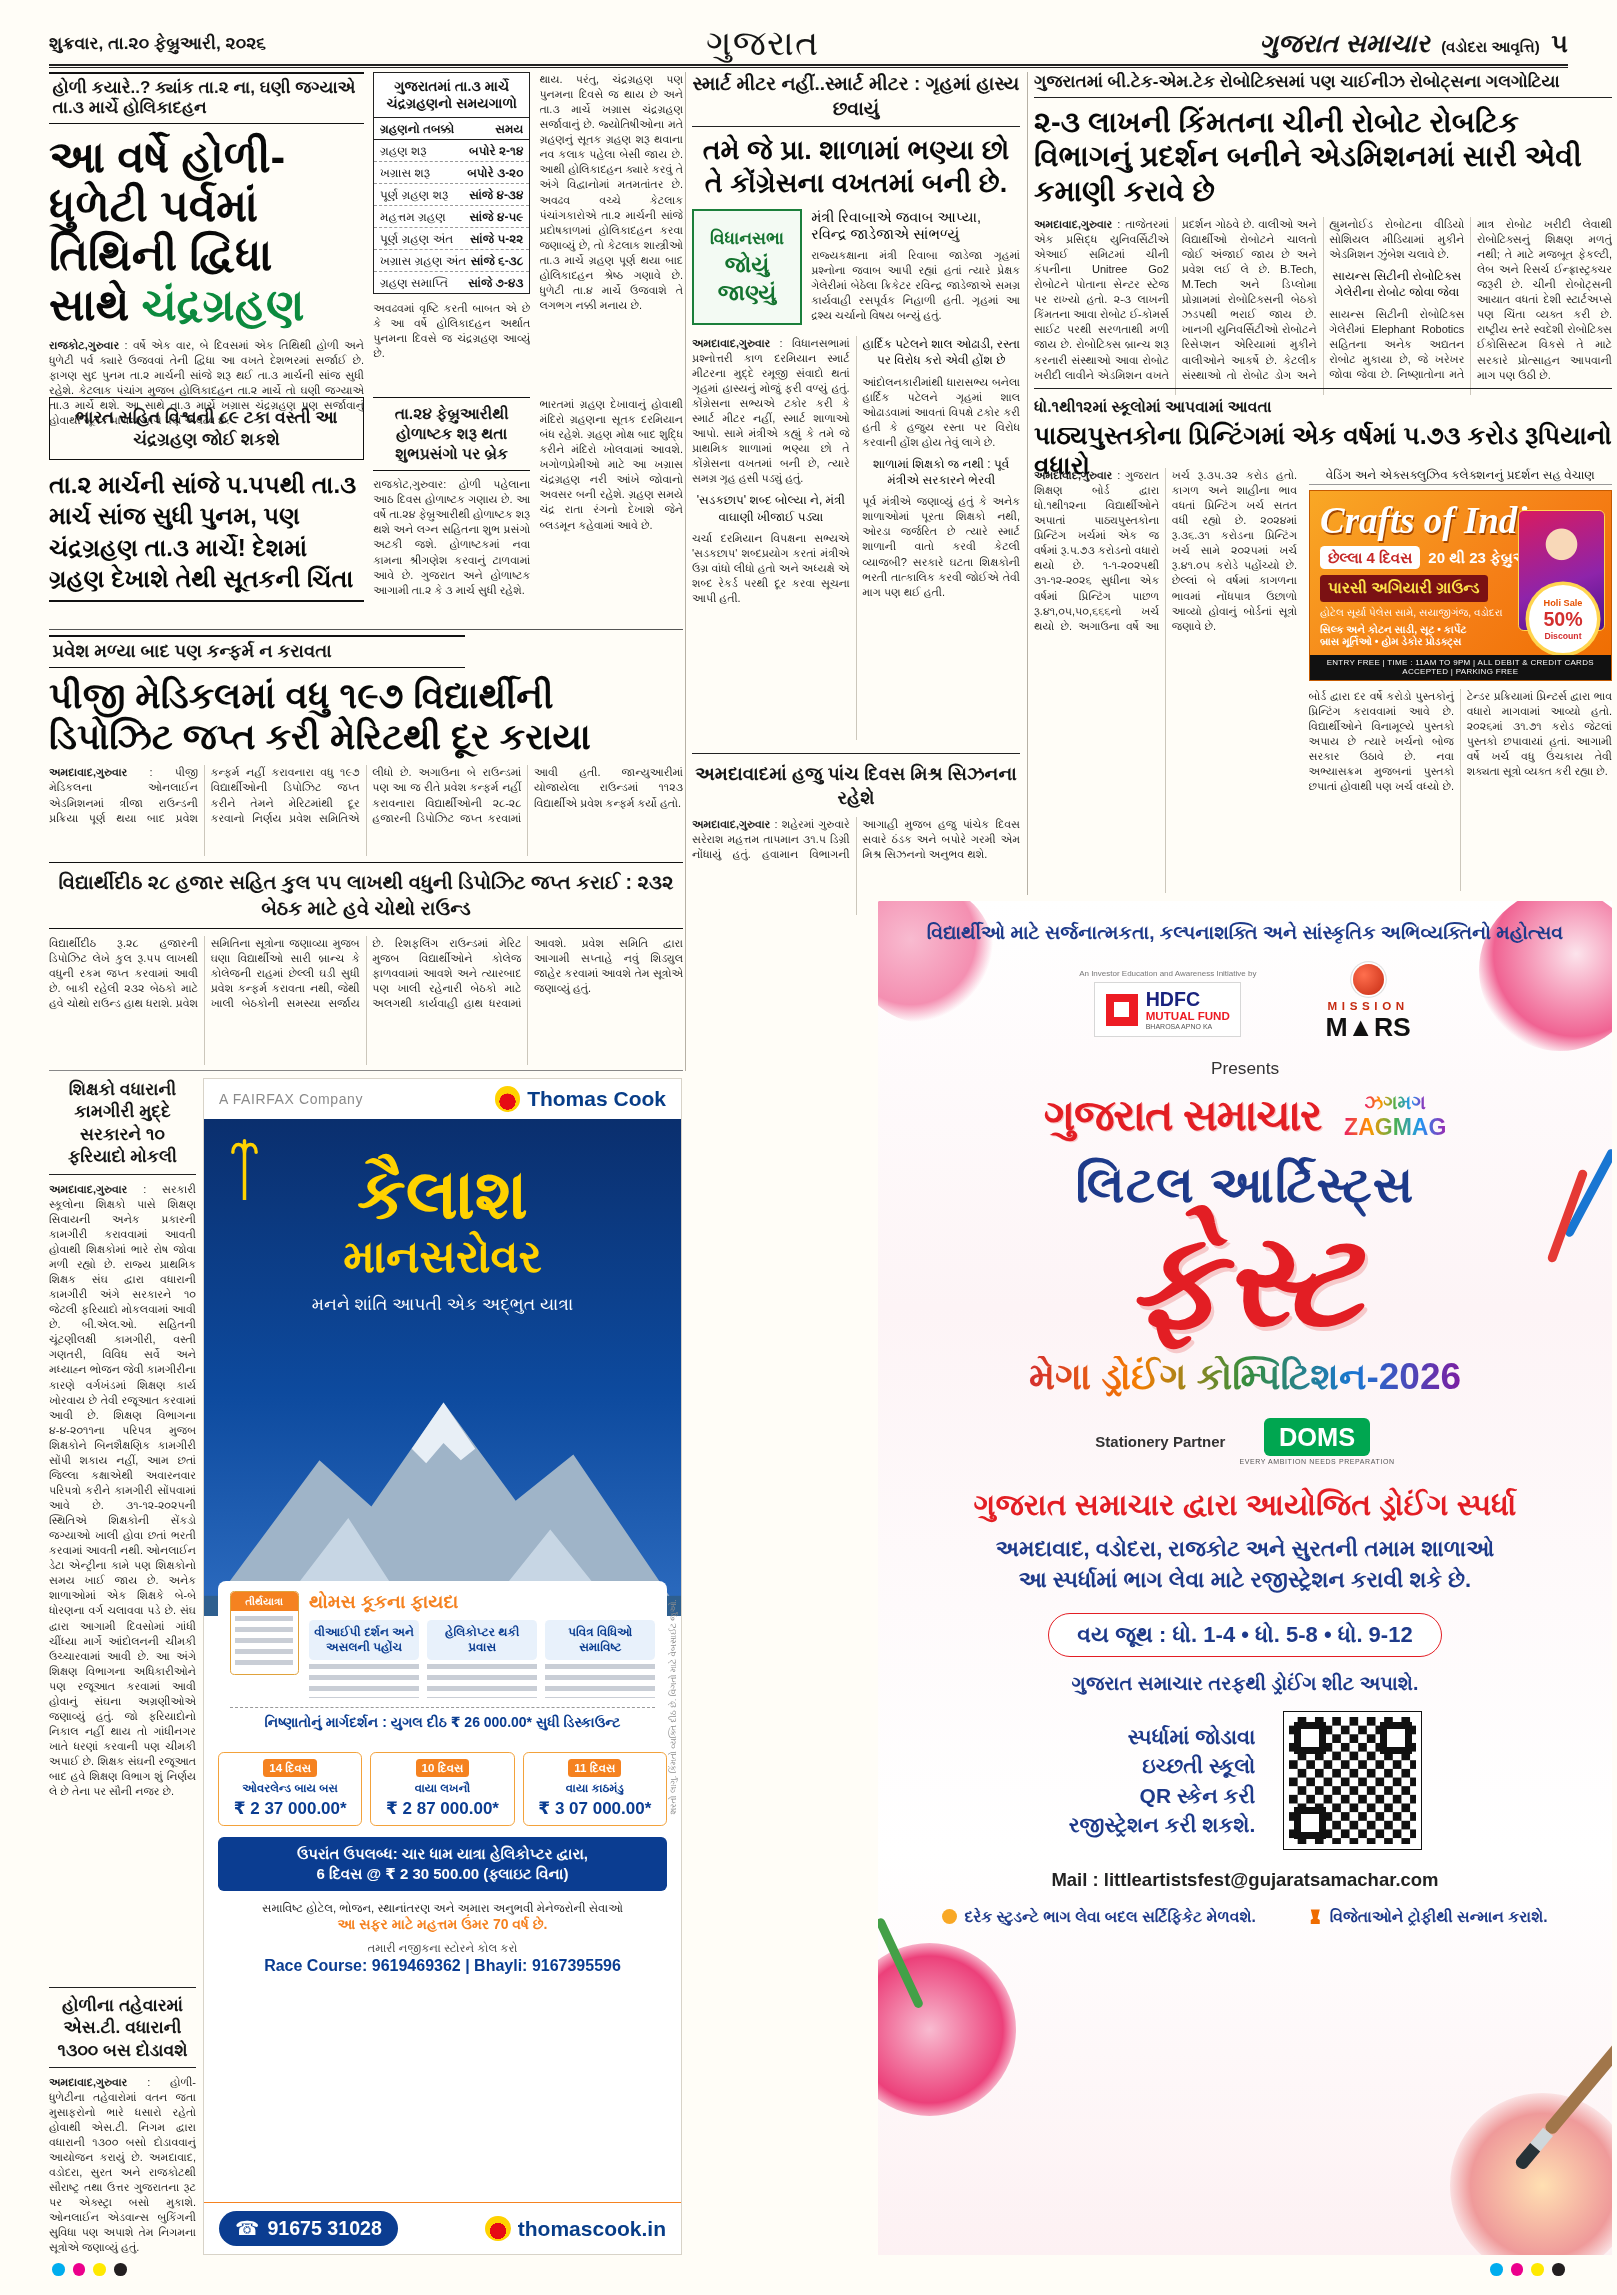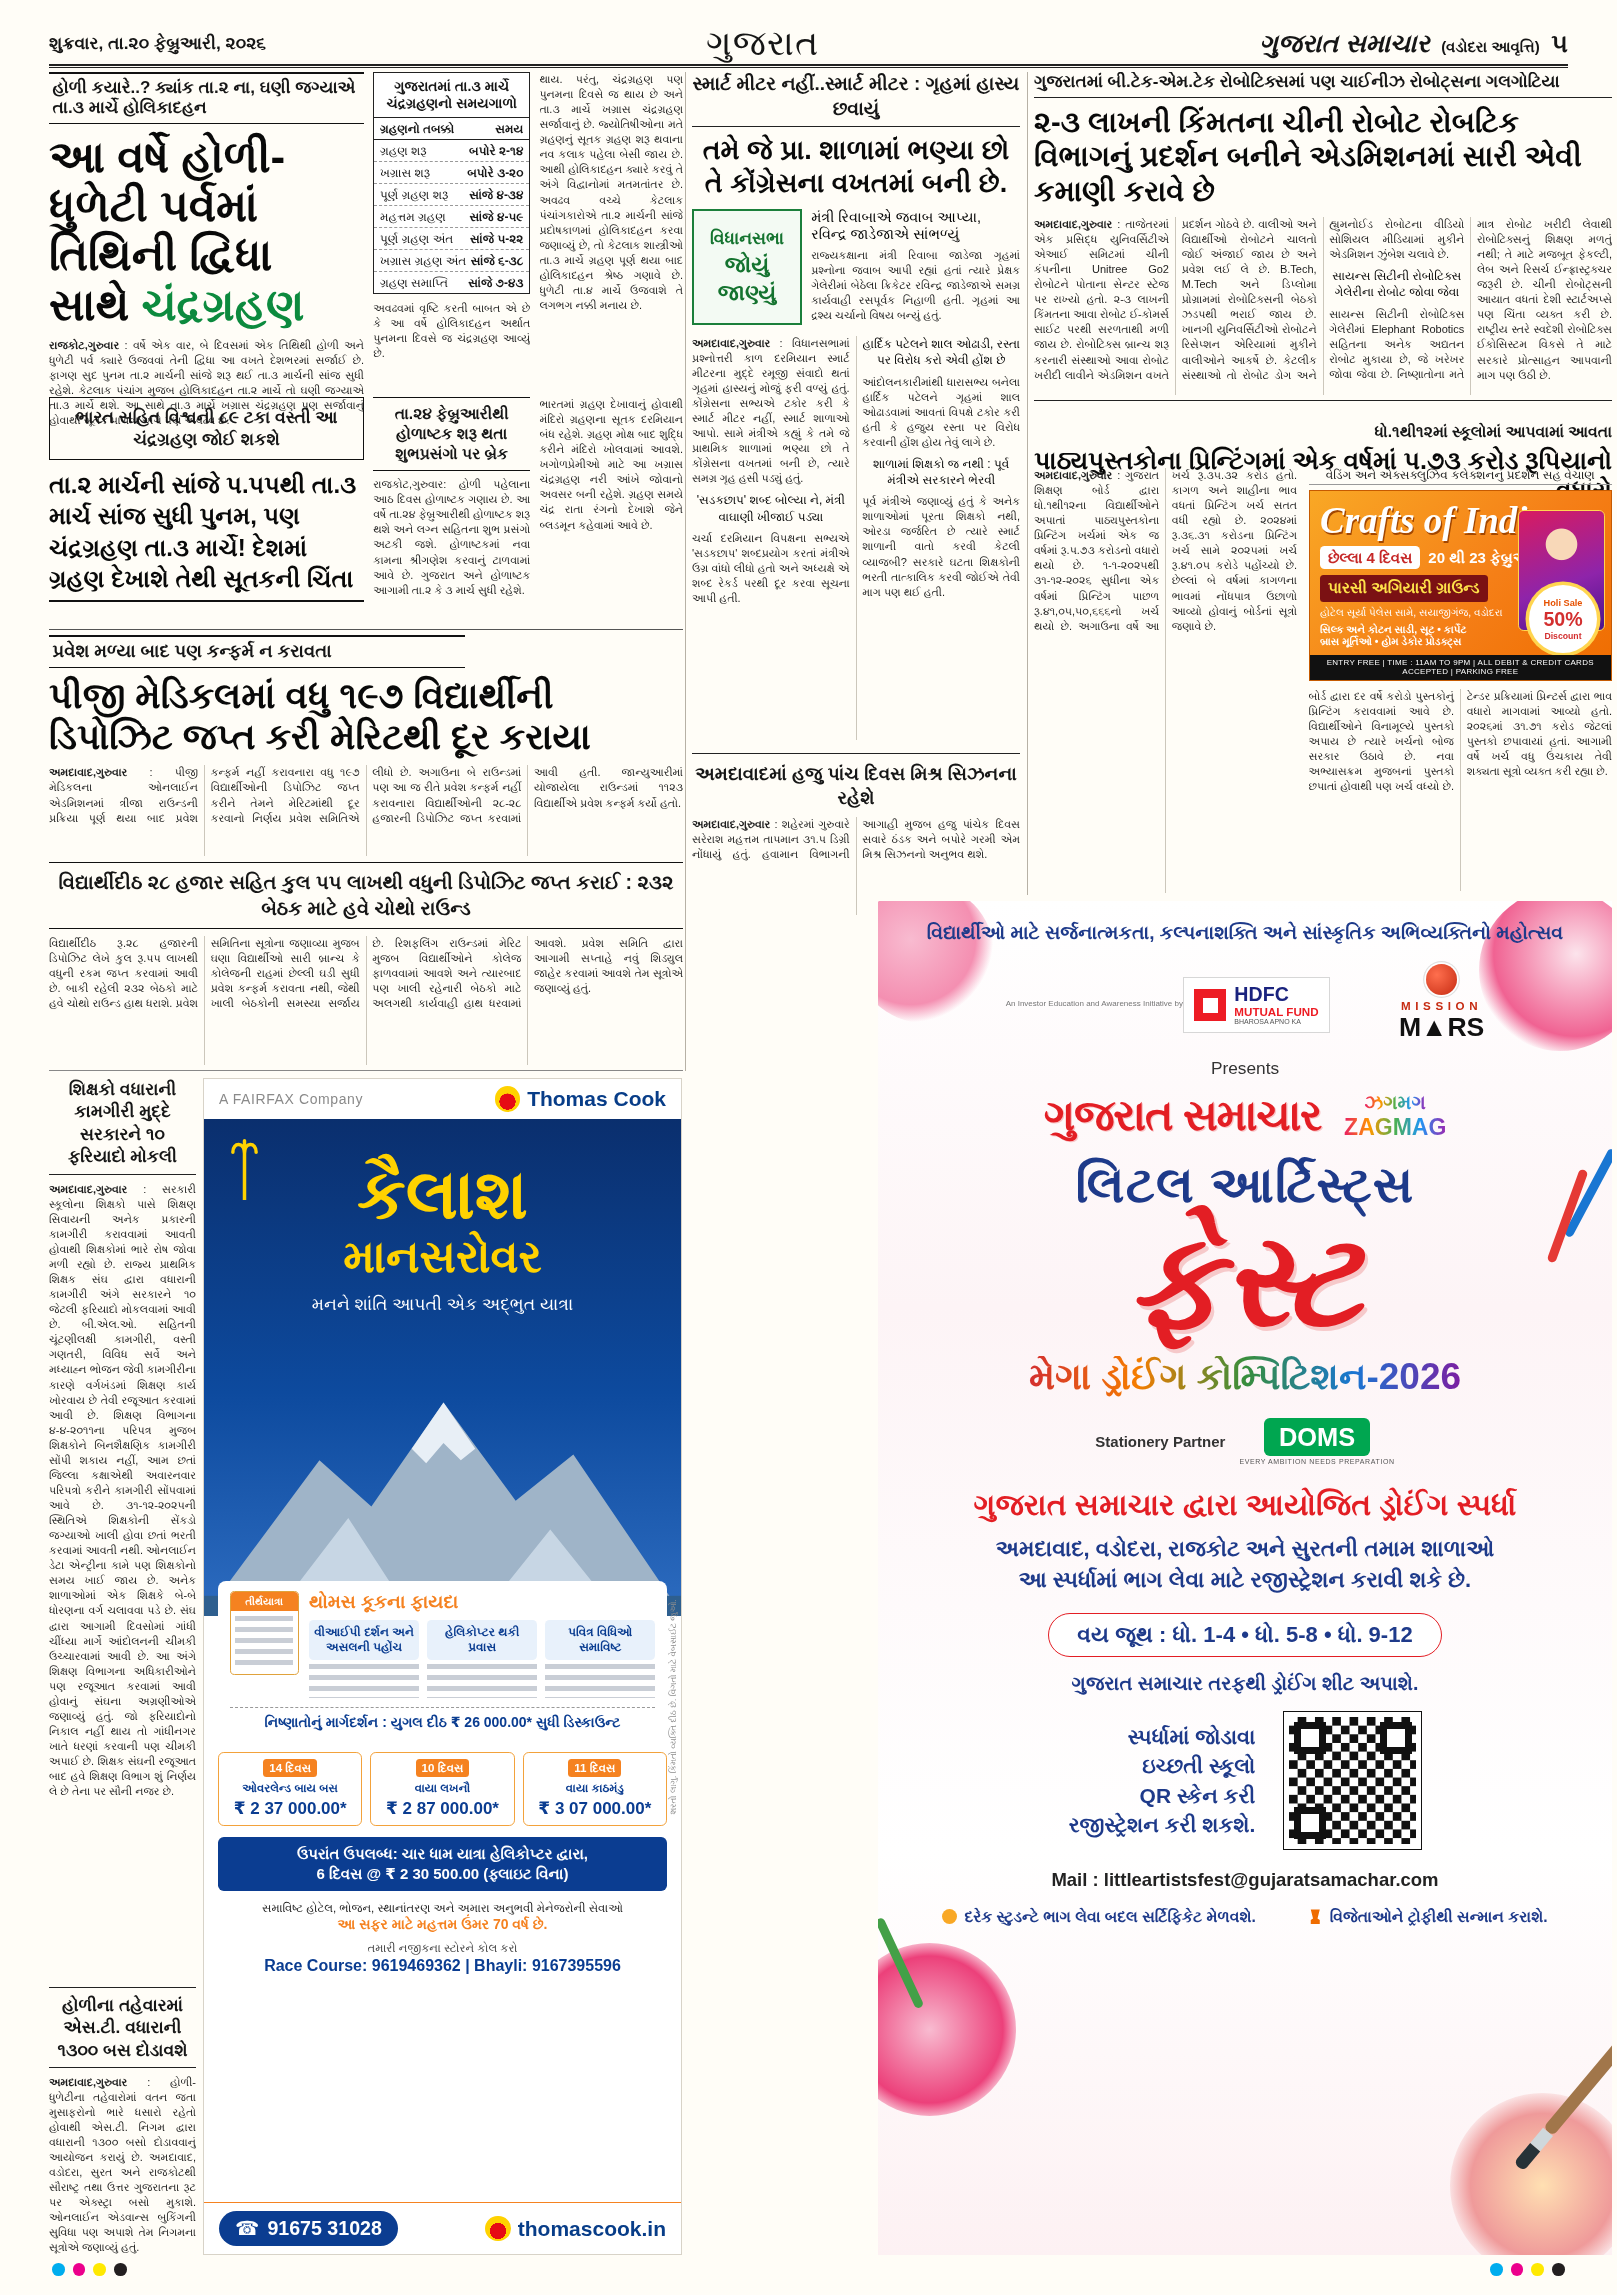--- a/index.html
+++ b/index.html
@@ -320,21 +320,21 @@
   <div class="abs" style="left:1034px;top:72px;width:578px;height:323px;overflow:hidden">
     <div style="font-weight:bold;font-size:17px;border-bottom:1.2px solid #222;padding-bottom:4.6px">ગુજરાતમાં બી.ટેક-એમ.ટેક રોબોટિક્સમાં પણ ચાઈનીઝ રોબોટ્સના ગલગોટિયા</div>
     <div class="headline" style="font-size:29px;line-height:1.2;margin-top:7px">૨-૩ લાખની કિંમતના ચીની રોબોટ રોબટિક વિભાગનું પ્રદર્શન બનીને એડમિશનમાં સારી એવી કમાણી કરાવે છે</div>
     <div class="bd c4" style="margin-top:8px;height:202px">
       <span class="dl">અમદાવાદ,ગુરુવાર</span>&nbsp;:&nbsp;<span>તાજેતરમાં એક પ્રસિદ્ધ યુનિવર્સિટીએ એઆઈ સમિટમાં ચીની કંપનીના Unitree Go2 રોબોટને પોતાના સેન્ટર સ્ટેજ પર રાખ્યો હતો. ૨-૩ લાખની કિંમતના આવા રોબોટ ઈ-કોમર્સ સાઈટ પરથી સરળતાથી મળી જાય છે. રોબોટિક્સ બ્રાન્ચ શરૂ કરનારી સંસ્થાઓ આવા રોબોટ ખરીદી લાવીને એડમિશન વખતે પ્રદર્શન ગોઠવે છે. વાલીઓ અને વિદ્યાર્થીઓ રોબોટને ચાલતો જોઈ અંજાઈ જાય છે અને પ્રવેશ લઈ લે છે. B.Tech, M.Tech અને ડિપ્લોમા પ્રોગ્રામમાં રોબોટિક્સની બેઠકો ઝડપથી ભરાઈ જાય છે. ખાનગી યુનિવર્સિટીઓ રોબોટને રિસેપ્શન એરિયામાં મુકીને વાલીઓને આકર્ષે છે. કેટલીક સંસ્થાઓ તો રોબોટ ડોગ અને હ્યુમનોઈડ રોબોટના વીડિયો સોશિયલ મીડિયામાં મુકીને એડમિશન ઝુંબેશ ચલાવે છે.</span>
       <div class="crosshead">સાયન્સ સિટીની રોબોટિક્સ ગેલેરીના રોબોટ જોવા જેવા</div>
       <span>સાયન્સ સિટીની રોબોટિક્સ ગેલેરીમાં Elephant Robotics સહિતના અનેક અદ્યતન રોબોટ મુકાયા છે, જે ખરેખર જોવા જેવા છે. નિષ્ણાતોના મતે માત્ર રોબોટ ખરીદી લેવાથી રોબોટિક્સનું શિક્ષણ મળતું નથી; તે માટે મજબૂત ફેકલ્ટી, લેબ અને રિસર્ચ ઈન્ફ્રાસ્ટ્રક્ચર જરૂરી છે. ચીની રોબોટ્સની આયાત વધતાં દેશી સ્ટાર્ટઅપ્સે પણ ચિંતા વ્યક્ત કરી છે. રાષ્ટ્રીય સ્તરે સ્વદેશી રોબોટિક્સ ઈકોસિસ્ટમ વિકસે તે માટે સરકારે પ્રોત્સાહન આપવાની માગ પણ ઉઠી છે.</span>
     </div>
   </div>
 
-  <div class="abs" style="left:1034px;top:400px;width:578px;border-top:1.7px solid #222;padding-top:22px;text-align:right">
+  <div class="abs" style="left:1034px;top:388px;width:578px;border-top:1.7px solid #222;padding-top:9px;text-align:left">
     <div style="font-weight:bold;font-size:15.6px">ધો.૧થી૧૨માં સ્કૂલોમાં આપવામાં આવતા</div>
     <div class="headline" style="font-size:25px;line-height:1.2;margin-top:3.5px">પાઠ્યપુસ્તકોના પ્રિન્ટિંગમાં એક વર્ષમાં પ.૭૩ કરોડ રૂપિયાનો વધારો</div>
   </div>
   <div class="abs" style="left:1034px;top:468px;width:578px;height:427px;display:flex;gap:11.6px;overflow:hidden">
     <div style="width:263px;flex:none;overflow:hidden">
       <div class="bd c2" style="height:425px">
         <span class="dl">અમદાવાદ,ગુરુવાર</span>&nbsp;:&nbsp;<span>ગુજરાત શિક્ષણ બોર્ડ દ્વારા ધો.૧થી૧૨ના વિદ્યાર્થીઓને અપાતાં પાઠ્યપુસ્તકોના પ્રિન્ટિંગ ખર્ચમાં એક જ વર્ષમાં રૂ.પ.૭૩ કરોડનો વધારો થયો છે. ૧-૧-૨૦૨૫થી ૩૧-૧૨-૨૦૨૬ સુધીના એક વર્ષમાં પ્રિન્ટિંગ પાછળ રૂ.૪૧,૦૫,૫૦,૬૬૬નો ખર્ચ થયો છે. અગાઉના વર્ષે આ ખર્ચ રૂ.૩૫.૩૨ કરોડ હતો. કાગળ અને શાહીના ભાવ વધતાં પ્રિન્ટિંગ ખર્ચ સતત વધી રહ્યો છે. ૨૦૨૪માં રૂ.૩૬.૩૧ કરોડના પ્રિન્ટિંગ ખર્ચ સામે ૨૦૨૫માં ખર્ચ રૂ.૪૧.૦૫ કરોડે પહોંચ્યો છે. છેલ્લાં બે વર્ષમાં કાગળના ભાવમાં નોંધપાત્ર ઉછાળો આવ્યો હોવાનું બોર્ડનાં સૂત્રો જણાવે છે.</span>
       </div>
     </div>
     <div style="flex:1;overflow:hidden">
@@ -372,21 +372,21 @@
     <div class="pencil" style="left:17.3px;bottom:243px;background:#43a047;transform:rotate(-25deg)"></div>
     <div style="position:absolute;right:35px;bottom:69px;transform:rotate(40deg)">
       <div style="width:12.7px;height:116px;background:#a1764a;border-radius:5.8px"></div>
       <div style="width:12.7px;height:19.6px;background:#cfd8dc"></div>
       <div style="width:12.7px;height:26.6px;background:#263238;border-radius:0 0 5.8px 5.8px"></div>
     </div>
 
     <div class="fest-inner">
       <div class="fest-top">વિદ્યાર્થીઓ માટે સર્જનાત્મકતા, કલ્પનાશક્તિ અને સાંસ્કૃતિક અભિવ્યક્તિનો મહોત્સવ</div>
       <div style="display:flex;align-items:center;gap:69px;margin-top:19.6px">
-        <div style="display:flex;flex-direction:row;align-items:center">
+        <div style="display:flex;flex-direction:column;align-items:center">
           <span style="font-size:8px;color:#777">An Investor Education and Awareness Initiative by</span>
           <div class="hdfc" style="margin-top:3.5px">
             <span class="hdfc-sq">
                 <i></i>
               </span>
             <span style="display:flex;flex-direction:column;line-height:1.1">
               <b style="color:#1a237e;font-size:19.6px">HDFC</b>
               <b style="color:#ed1c24;font-size:11.6px">MUTUAL FUND</b>
               <span style="font-size:7px;color:#555">BHAROSA APNO KA</span>
             </span>

